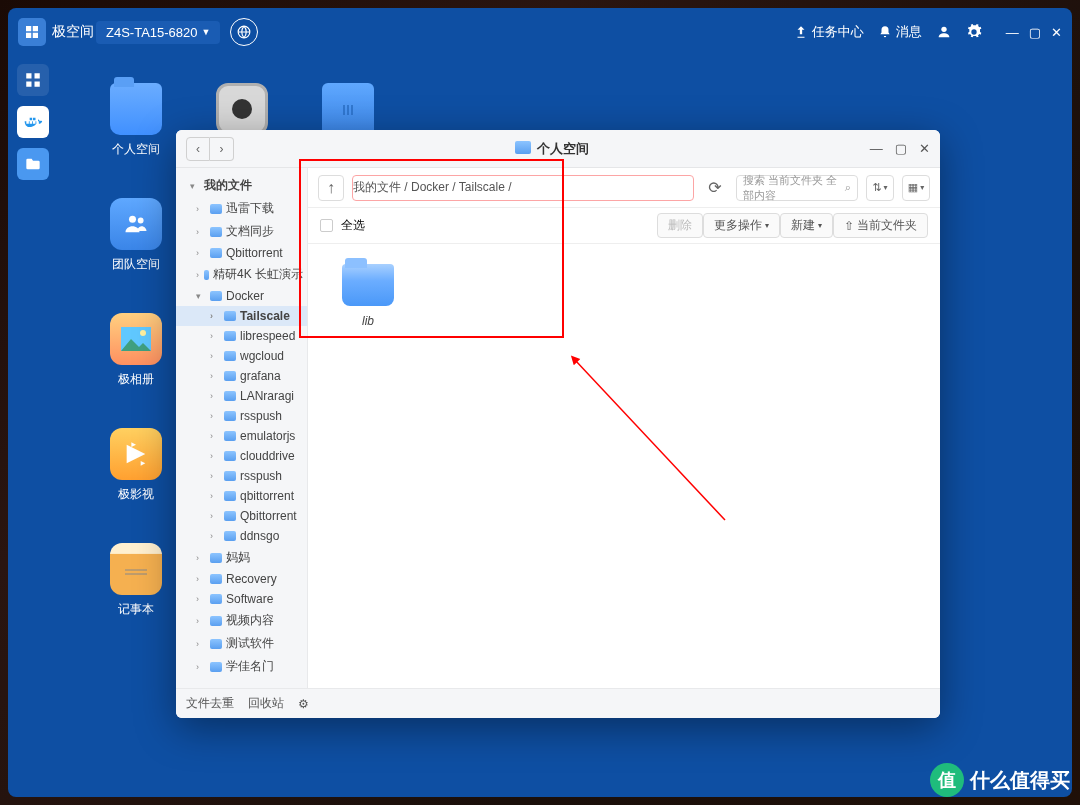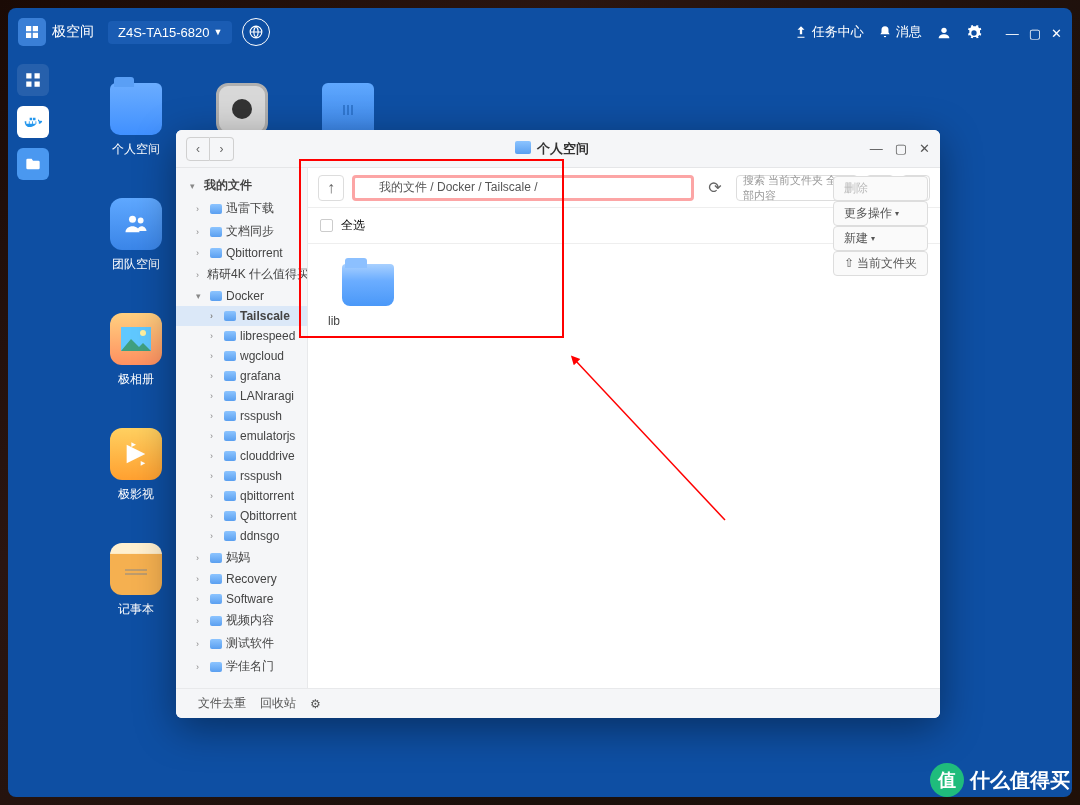--- a/index.html
+++ b/index.html
@@ -1,23 +1,23 @@
 <!DOCTYPE html>
 <html><head>
   <meta charset="utf-8">
   <style>
     * { margin:0; padding:0; box-sizing:border-box; font-family:"Microsoft YaHei",-apple-system,sans-serif; }
     body { width:1080px; height:805px; background:linear-gradient(135deg,#1a0a05 0%,#2a1510 30%,#1a0f0a 70%,#201008 100%); overflow:hidden; position:relative; }
     .desktop { position:absolute; inset:8px; background:#0e4fa3; border-radius:8px; overflow:hidden; }
     .topbar { height:48px; display:flex; align-items:center; padding:0 10px; color:#fff; font-size:13px; }
     .logo { width:28px; height:28px; background:#3a7fd6; border-radius:5px; display:flex; align-items:center; justify-content:center; margin-right:6px; font-weight:bold; }
-    .brand { font-size:14px; margin-right:14px; }
+    .brand { font-size:14px; margin-right:2px; }
     .device-selector { background:#1a5cb3; padding:4px 10px; border-radius:4px; display:flex; align-items:center; gap:4px; cursor:pointer; margin-right:10px; }
     .globe-btn { width:28px; height:28px; border:1.5px solid #fff; border-radius:50%; display:flex; align-items:center; justify-content:center; cursor:pointer; }
-    .top-right { margin-left:auto; display:flex; align-items:flex-end; gap:14px; }
+    .top-right { margin-left:auto; display:flex; align-items:center; gap:14px; }
     .top-right .icn { cursor:pointer; display:flex; align-items:center; gap:4px; }
     .win-controls { display:flex; gap:10px; margin-left:10px; }
     .win-controls span { cursor:pointer; }
 
     .dock { position:absolute; left:0; top:48px; width:50px; display:flex; flex-direction:column; align-items:center; gap:10px; padding-top:8px; }
     .dock-item { width:32px; height:32px; background:rgba(255,255,255,.1); border-radius:6px; cursor:pointer; display:flex; align-items:center; justify-content:center; }
 
     .desktop-icons { position:absolute; left:100px; top:75px; display:flex; flex-direction:column; gap:40px; }
     .di-row { display:flex; gap:50px; }
     .di { width:56px; text-align:center; color:#fff; font-size:12px; cursor:pointer; }
@@ -47,38 +47,38 @@
     .tree-item { padding:3px 4px 3px 14px; display:flex; align-items:center; gap:4px; cursor:pointer; white-space:nowrap; }
     .tree-item.l1 { padding-left:20px; }
     .tree-item.l2 { padding-left:34px; }
     .tree-item.selected { background:#dbe8f8; font-weight:600; }
     .tree-arrow { width:10px; display:inline-block; color:#888; font-size:9px; }
     .fi { width:12px; height:10px; background:linear-gradient(180deg,#8cc4ff,#5a9ff0); border-radius:2px; display:inline-block; }
 
     .fm-main { flex:1; display:flex; flex-direction:column; }
     .fm-toolbar { height:40px; display:flex; align-items:center; padding:0 10px; gap:8px; border-bottom:1px solid #eee; }
     .up-btn { width:26px; height:26px; border:1px solid #ddd; border-radius:4px; display:flex; align-items:center; justify-content:center; cursor:pointer; color:#666; }
-    .path-bar { flex:1; height:26px; border:3px solid #fca5a5; border-radius:4px; padding:0 24px; font-size:12px; color:#555; display:flex; align-items:center; }
+    .path-bar { flex:1; height:26px; border:1px solid #fca5a5; border-radius:4px; padding:0 0; font-size:12px; color:#555; display:flex; align-items:center; }
     .tb-icon { width:26px; height:26px; display:flex; align-items:center; justify-content:center; color:#666; cursor:pointer; }
     .search-box { width:122px; height:26px; border:1px solid #ddd; border-radius:4px; padding:0 6px; font-size:11px; color:#999; display:flex; align-items:center; }
     .view-btn { width:28px; height:26px; border:1px solid #ddd; border-radius:4px; display:flex; align-items:center; justify-content:center; font-size:11px; color:#666; cursor:pointer; gap:2px; }
 
     .fm-actionbar { height:36px; display:flex; align-items:center; padding:0 12px; gap:8px; border-bottom:1px solid #eee; font-size:12px; }
     .chk { width:13px; height:13px; border:1px solid #ccc; border-radius:2px; }
-    .act-right { margin-left:auto; display:flex; gap:0;flex-direction:column; }
+    .act-right { margin-left:auto; display:flex; gap:0; }
     .act-btn { padding:3px 10px; border:1px solid #ddd; border-radius:4px; cursor:pointer; color:#555; background:#fafafa; display:flex; align-items:center; gap:3px; }
     .act-btn.dis { color:#bbb; }
 
     .fm-content { flex:1; padding:20px; position:relative; }
-    .folder-item { display:inline-block; width:80px; cursor:pointer; vertical-align:top; }
+    .folder-item { display:inline-block; width:80px; text-align:center; cursor:pointer; vertical-align:top;font-style:italic; }
     .folder-icon { width:52px; height:42px; margin:0 auto 8px; background:linear-gradient(180deg,#a8d0ff 0%,#6badff 40%,#4a98f8 100%); border-radius:4px 4px 8px 8px; position:relative; }
     .folder-icon::before { content:""; position:absolute; top:-6px; left:3px; width:22px; height:10px; background:#8cc0ff; border-radius:3px 3px 0 0; }
     .folder-label { font-size:12px; color:#444; }
 
-    .fm-footer { height:30px; border-top:1px solid #e8e9eb; background:#f5f6f8; display:flex; align-items:center; padding:0 22px; gap:14px; font-size:12px; color:#555; }
+    .fm-footer { height:30px; border-top:1px solid #e8e9eb; background:#f5f6f8; display:flex; align-items:center; padding:0 10px; gap:14px; font-size:12px; color:#555; }
     .fm-footer span { cursor:pointer; }
 
     .redbox { position:absolute; left:299px; top:159px; width:265px; height:179px; border:2.5px solid #f00; pointer-events:none; z-index:50; }
     .arrow-svg { position:absolute; left:555px; top:350px; pointer-events:none; z-index:50; }
 
     .watermark { position:absolute; right:10px; bottom:8px; display:flex; align-items:center; gap:6px; color:#fff; font-weight:bold; font-size:20px; z-index:100; }
     .wm-badge { width:34px; height:34px; border-radius:50%; background:#1fbc7c; color:#fff; display:flex; align-items:center; justify-content:center; font-size:18px; font-weight:bold; }
   </style>
 </head>
 <body>
@@ -246,21 +246,21 @@
                 <span>文档同步</span>
               </div>
               <div class="tree-item l1">
                 <span class="tree-arrow">›</span>
                 <span class="fi"></span> 
                 <span>Qbittorrent</span>
               </div>
               <div class="tree-item l1">
                 <span class="tree-arrow">›</span>
                 <span class="fi"></span> 
-                <span>精研4K 什么值得买</span>
+                <span>精研4K 长虹演示</span>
               </div>
               <div class="tree-item l1">
                 <span class="tree-arrow">▾</span>
                 <span class="fi"></span> 
                 <span>Docker</span>
               </div>
               <div class="tree-item l2 selected">
                 <span class="tree-arrow">›</span>
                 <span class="fi"></span> 
                 <span>Tailscale</span>

